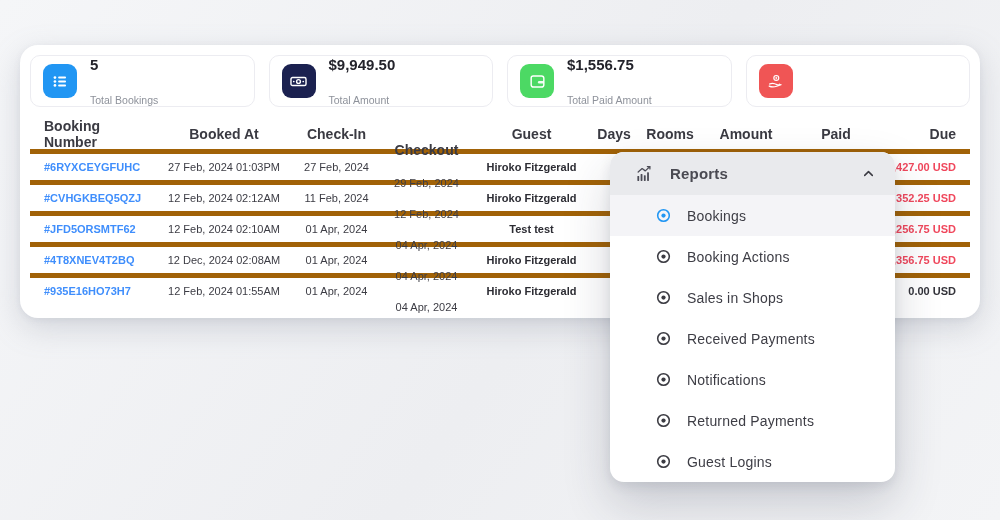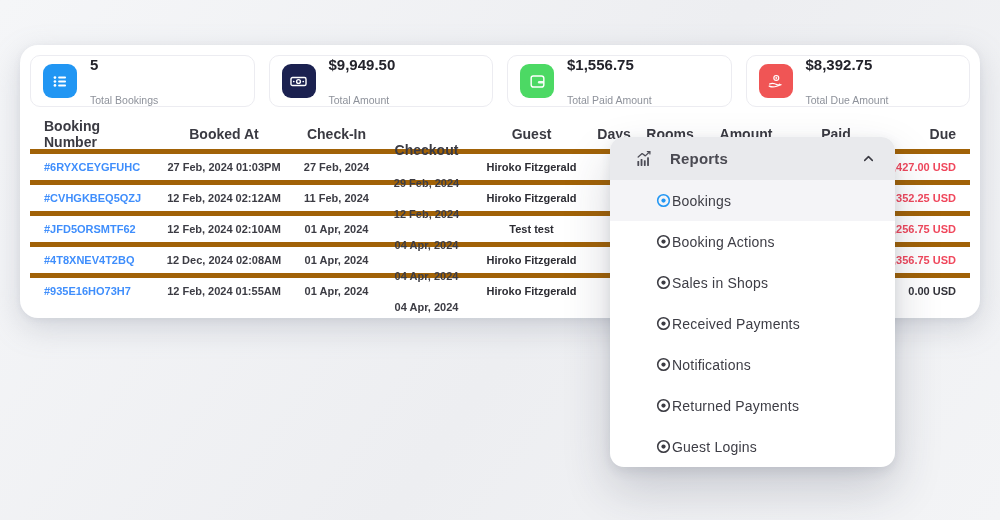--- a/index.html
+++ b/index.html
@@ -29,54 +29,54 @@
   }
   .stat-icon svg{ width:19px; height:19px; }
   .stat-value{ font-size:15px; font-weight:700; color:#23232b; line-height:1.25; }
   .stat-label{ font-size:10.5px; color:#8e929b; margin-top:19px; }
 
   
   .table-area{ position:absolute; left:10px; right:10px; top:74px; bottom:6px; }
   .thead{ display:flex; align-items:center; height:30px; padding:0 14px; }
   .th{ font-size:14px; font-weight:700; color:#3a3a42; }
   .tr{ display:flex; align-items:center; height:31px; padding:0 14px; border-top:5px solid #a16207; }
-  .td{ font-size:11px; font-weight:700; color:#3c3c44; white-space:nowrap; overflow:hidden; }
+  .td{ font-size:11px; font-weight:400; color:#3c3c44; white-space:nowrap; overflow:hidden; }
   .c1{ width:110px; text-align:left; }
   .c2{ width:140px; text-align:center; }
   .c3{ width:85px;  text-align:center; }
   .c4{ width:95px;  text-align:center;margin-top:32px; }
   .c5{ width:115px; text-align:center; }
   .c6{ width:50px;  text-align:center; }
   .c7{ width:62px;  text-align:center; }
   .c8{ width:90px;  text-align:center; }
   .c9{ width:90px;  text-align:center; }
   .c10{ flex:1;     text-align:right; }
   .link{ color:#3f8efc; font-weight:700; cursor:pointer; }
   .bold{ font-weight:700; color:#2c2c33; }
   .due-cell{ font-weight:700; }
   .due-cell.due{ color:#f0475c; }
   .due-cell.paid{ color:#33333a; }
 
   
   .dropdown{
-    position:absolute; left:610px; top:137px; width:285px; height:330px;
+    position:absolute; left:610px; top:152px; width:285px; height:330px;
     background:#fff; border-radius:14px; overflow:hidden; z-index:5;
     box-shadow:0 22px 48px rgba(40,45,70,.20), 0 4px 12px rgba(40,45,70,.10);
   }
   .dropdown-header{
     height:43px; background:#e9eaed; display:flex; align-items:center;
     padding:0 20px 0 25px; gap:16px; cursor:pointer;
   }
   .chart-icon{ color:#4c4c56; display:flex; }
   .chart-icon svg{ width:19px; height:19px; }
   .dropdown-title{ font-size:15px; font-weight:600; color:#4a4a52; letter-spacing:.2px; }
   .chevron{ margin-left:auto; color:#3c3c44; display:flex; }
   .chevron svg{ width:13px; height:13px; }
   .menu-item{
-    height:41px; display:flex; align-items:center; padding-left:45px; gap:0; cursor:pointer;
+    height:41px; display:flex; align-items:center; padding-left:45px; gap:15px; cursor:pointer;
   }
   .menu-item.active{ background:#f4f4f7; }
   .radio{ color:#3b3b42; display:flex; }
   .menu-item.active .radio{ color:#2196f3; }
   .radio svg{ width:17px; height:17px; }
   .menu-label{ font-size:14px; font-weight:500; color:#3d3d45; letter-spacing:.2px; }
 </style>
 </head>
 <body>
 
@@ -129,24 +129,20 @@
     </div>
 
     <div class="stat-card">
       <div class="stat-icon" style="background: rgb(240, 85, 85);">
         <svg viewBox="0 0 24 24" fill="none" stroke="#ffffff" stroke-width="1.5">
             <circle cx="13" cy="7.5" r="3.1"></circle>
             <path d="M13 5.9v3.2M11.9 7.5h2.2" stroke-width="1.1"></path>
             <path d="M4.5 15.2c2.3-1.1 4.4-1.2 6.6-.3l3.4 1.3c.9.4 2 .1 2.6-.8" stroke-linecap="round"></path>
             <path d="M4 17.8c3.2 1.4 6.4 1.3 9.5.2l5.5-2" stroke-linecap="round"></path>
           </svg>
-      </div>
-      <div class="stat-text">
-        <div class="stat-value">$8,392.75</div>
-        <div class="stat-label">Total Due Amount</div>
       </div>
     </div>
 
   </div>
 
   <div class="table-area">
 
     <div class="thead">
 
         <div class="th c1">Booking Number</div>

